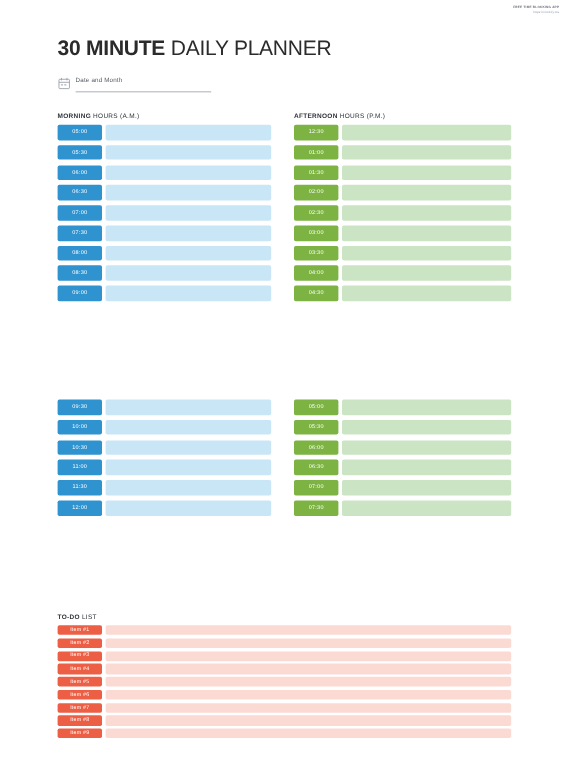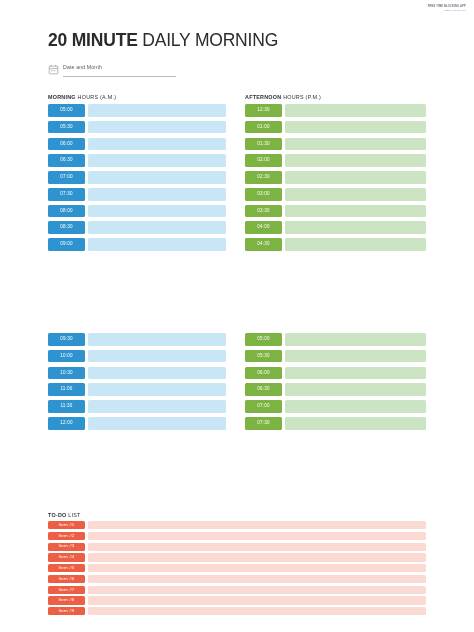--- a/index.html
+++ b/index.html
@@ -186,21 +186,21 @@
 </head>
 <body>
 
 <div class="page">
 
   <div class="brand">
     <div class="brand-title">FREE TIME BLOCKING APP</div>
     <div class="brand-url">https://clockify.me</div>
   </div>
 
-  <div class="title"><b>20 MINUTE</b><span> DAILY MORNING</span></div>
+  <div class="title"><b>30 MINUTE</b><span> DAILY PLANNER</span></div>
 
   <div class="date-row">
     <svg class="cal-icon" viewBox="0 0 24 24">
       <rect x="2.5" y="4.5" width="19" height="17" rx="1.5" fill="none" stroke="#9aa0a6" stroke-width="1.6"></rect>
       <line x1="2.5" y1="10" x2="21.5" y2="10" stroke="#9aa0a6" stroke-width="1.6"></line>
       <line x1="7" y1="2" x2="7" y2="6.5" stroke="#9aa0a6" stroke-width="1.6"></line>
       <line x1="17" y1="2" x2="17" y2="6.5" stroke="#9aa0a6" stroke-width="1.6"></line>
       <rect x="6" y="13" width="4" height="3" fill="#c2c7cc"></rect>
       <rect x="12" y="13" width="4" height="3" fill="#c2c7cc"></rect>
     </svg>

